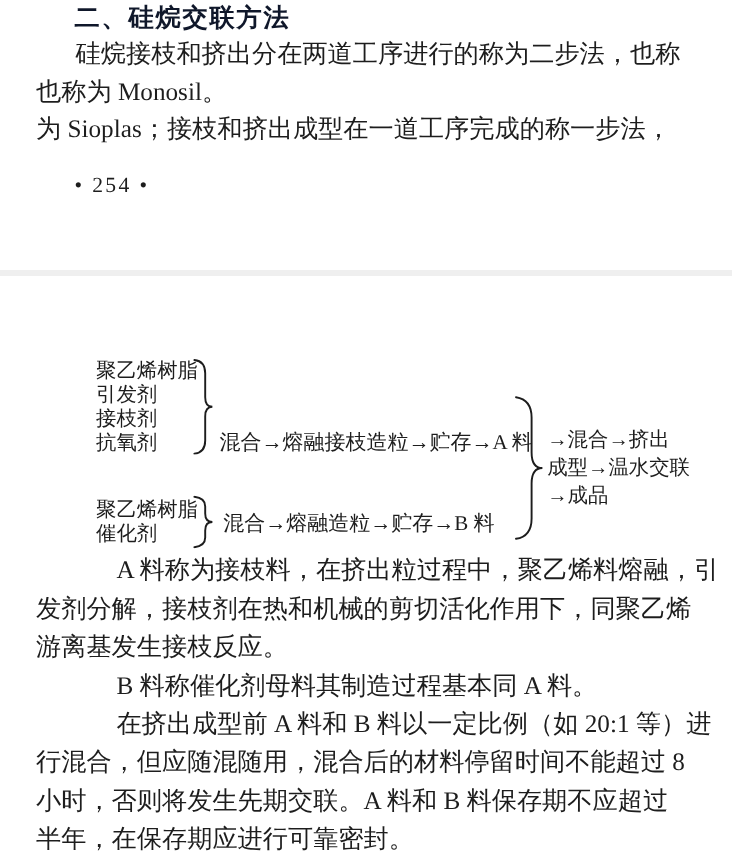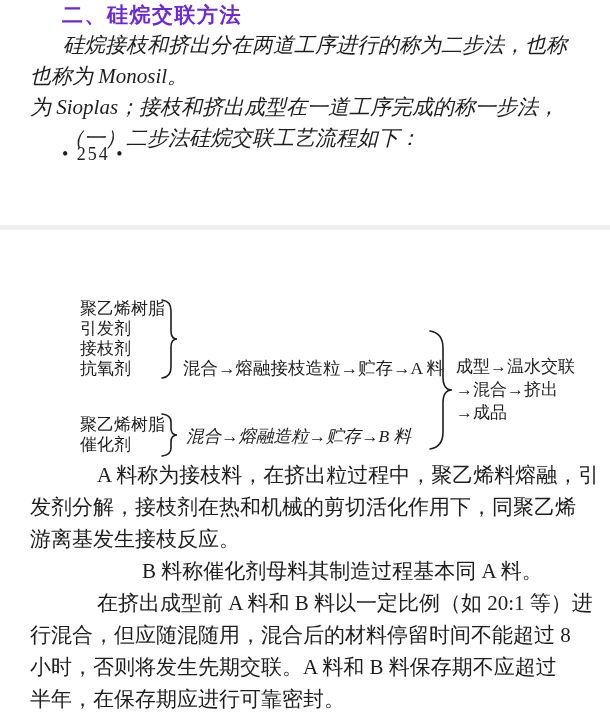--- a/index.html
+++ b/index.html
@@ -10,30 +10,30 @@
     color:#1d1d1d;
     overflow:hidden;
     position:relative;
   }
   .page{position:absolute;left:0;top:0;width:610px;height:717px;background:#fff;}
 
   .heading{
     position:absolute;left:62px;top:1px;
     font-family:"Liberation Sans","DejaVu Sans",sans-serif;
     font-weight:bold;font-size:21px;letter-spacing:1.5px;
-    white-space:nowrap;color:#6d28d9;
+    white-space:nowrap;color:#0f172a;
   }
 
   .intro{
     position:absolute;left:30px;top:30px;width:558px;
-    font-size:21px;line-height:31px;font-style:italic;
+    font-size:21px;line-height:31px;
   }
   .intro .line{white-space:nowrap;}
   .indent2{text-indent:33px;}
-  .indent3{text-indent:67px;text-align:center;}
+  .indent3{text-indent:67px;}
 
   .pagenum{
     position:absolute;left:62px;top:144px;
     font-size:18px;letter-spacing:2px;white-space:nowrap;
   }
 
   .divider{
     position:absolute;left:0;top:225px;width:610px;height:5px;
     background:#efefef;
   }
@@ -42,21 +42,21 @@
   .diagram{position:absolute;left:0;top:0;width:610px;height:592px;pointer-events:none;}
   .ingredients{
     position:absolute;font-size:17px;line-height:20px;white-space:nowrap;
   }
   .ing-a{left:80px;top:299px;}
   .ing-b{left:80px;top:415px;}
   .flow-line{
     position:absolute;font-size:17.5px;line-height:21px;white-space:nowrap;
   }
   .flow-a{left:183px;top:330px;margin-top:28px;}
-  .flow-b{left:186px;top:426px;font-style:italic;}
+  .flow-b{left:186px;top:426px;}
   .brace{position:absolute;}
   .brace-a{left:160px;top:299px;}
   .brace-b{left:160px;top:413px;}
   .brace-big{left:428px;top:330px;}
   .result{
     position:absolute;left:456px;top:355px;
     font-size:17px;line-height:23px;white-space:nowrap;
   }
 
   .bodytext{
@@ -69,21 +69,20 @@
 <body>
 
 <div class="page">
 
   <div class="heading">二、硅烷交联方法</div>
 
   <div class="intro">
     <div class="line indent2">硅烷接枝和挤出分在两道工序进行的称为二步法，也称</div>
     <div class="line">也称为 Monosil。</div>
     <div class="line">为 Sioplas；接枝和挤出成型在一道工序完成的称一步法，</div>
-    <div class="line indent2">（一）二步法硅烷交联工艺流程如下：</div>
   </div>
 
   <div class="pagenum">• 254 •</div>
 
   <div class="divider"></div>
 
   <div class="diagram">
 
     <div class="ingredients ing-a">
       <div>聚乙烯树脂</div>
@@ -102,22 +101,22 @@
     </div>
     <svg class="brace brace-b" width="18" height="44" viewBox="0 0 18 44">
       <path d="M2 1 Q11 2 11 9 L11 15 Q11 22 17 22 Q11 22 11 29 L11 35 Q11 42 2 43" fill="none" stroke="#1d1d1d" stroke-width="1.6" stroke-linecap="round"></path>
     </svg>
     <div class="flow-line flow-b">混合→熔融造粒→贮存→B 料</div>
 
     <svg class="brace brace-big" width="26" height="120" viewBox="0 0 26 120">
       <path d="M2 1 Q15 3 15 18 L15 47 Q15 60 24 60 Q15 60 15 73 L15 102 Q15 117 2 119" fill="none" stroke="#1d1d1d" stroke-width="1.6" stroke-linecap="round"></path>
     </svg>
     <div class="result">
+      <div>→混合→挤出</div>
       <div>成型→温水交联</div>
-      <div>→混合→挤出</div>
       <div>→成品</div>
     </div>
   </div>
 
   <div class="bodytext">
     <div class="line indent3">A 料称为接枝料，在挤出粒过程中，聚乙烯料熔融，引</div>
     <div class="line">发剂分解，接枝剂在热和机械的剪切活化作用下，同聚乙烯</div>
     <div class="line">游离基发生接枝反应。</div>
     <div class="line indent3">B 料称催化剂母料其制造过程基本同 A 料。</div>
     <div class="line indent3">在挤出成型前 A 料和 B 料以一定比例（如 20:1 等）进</div>

